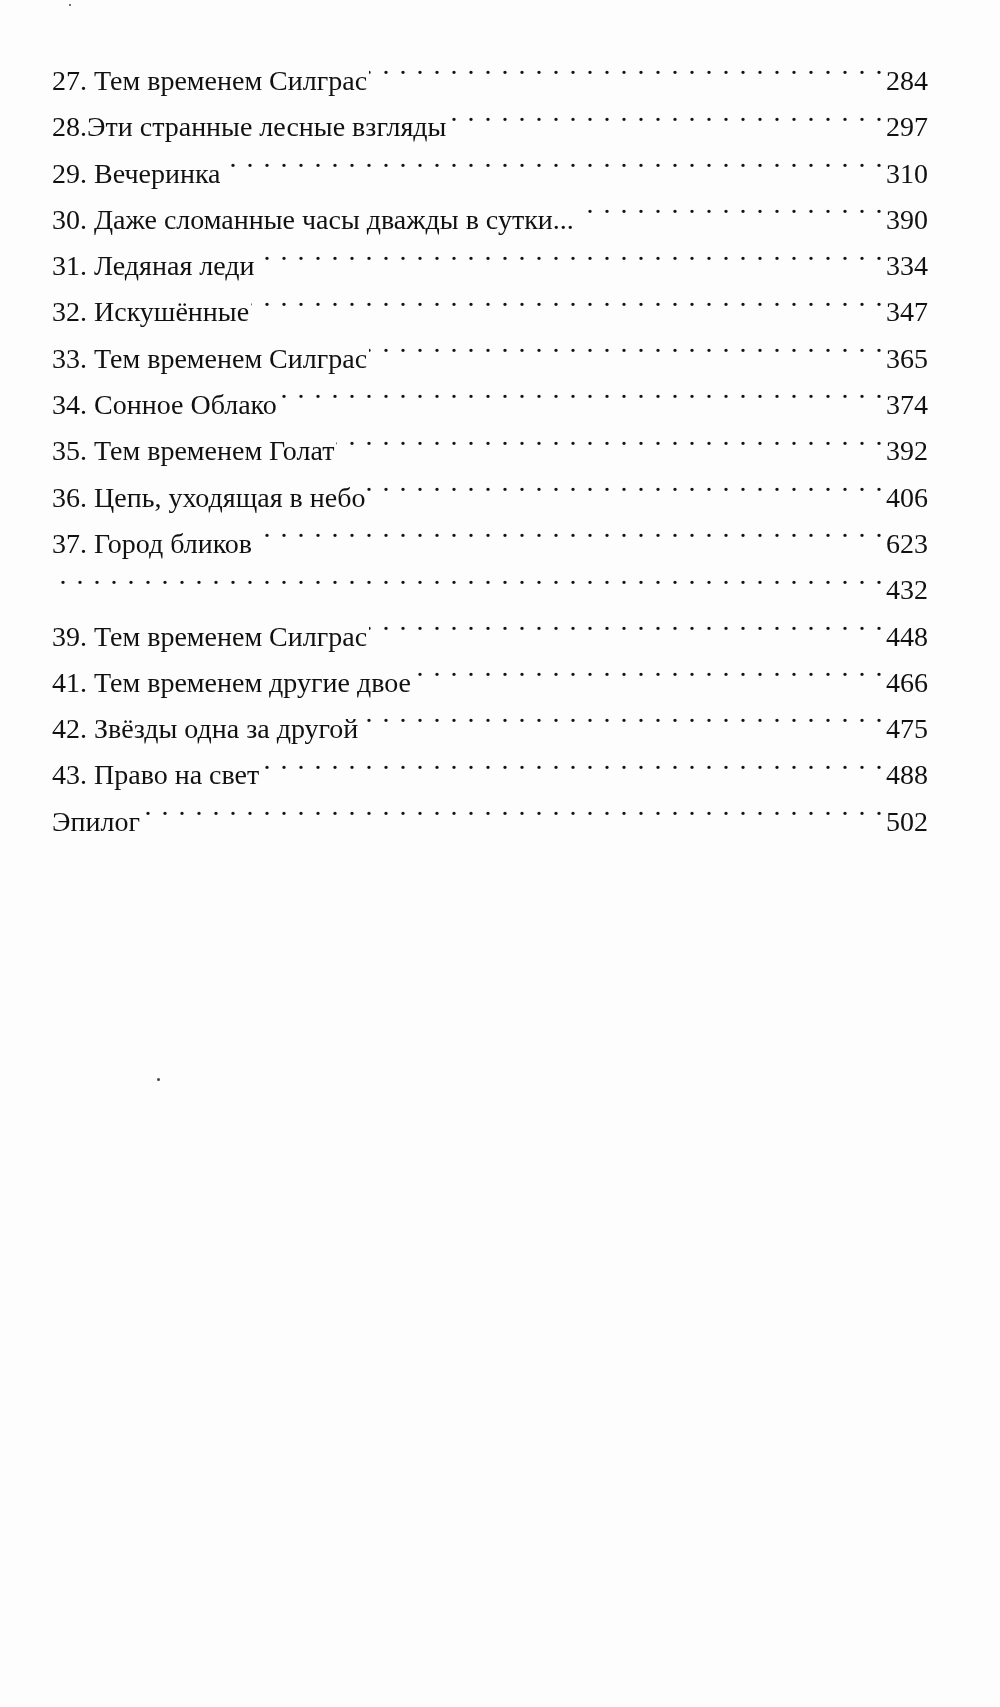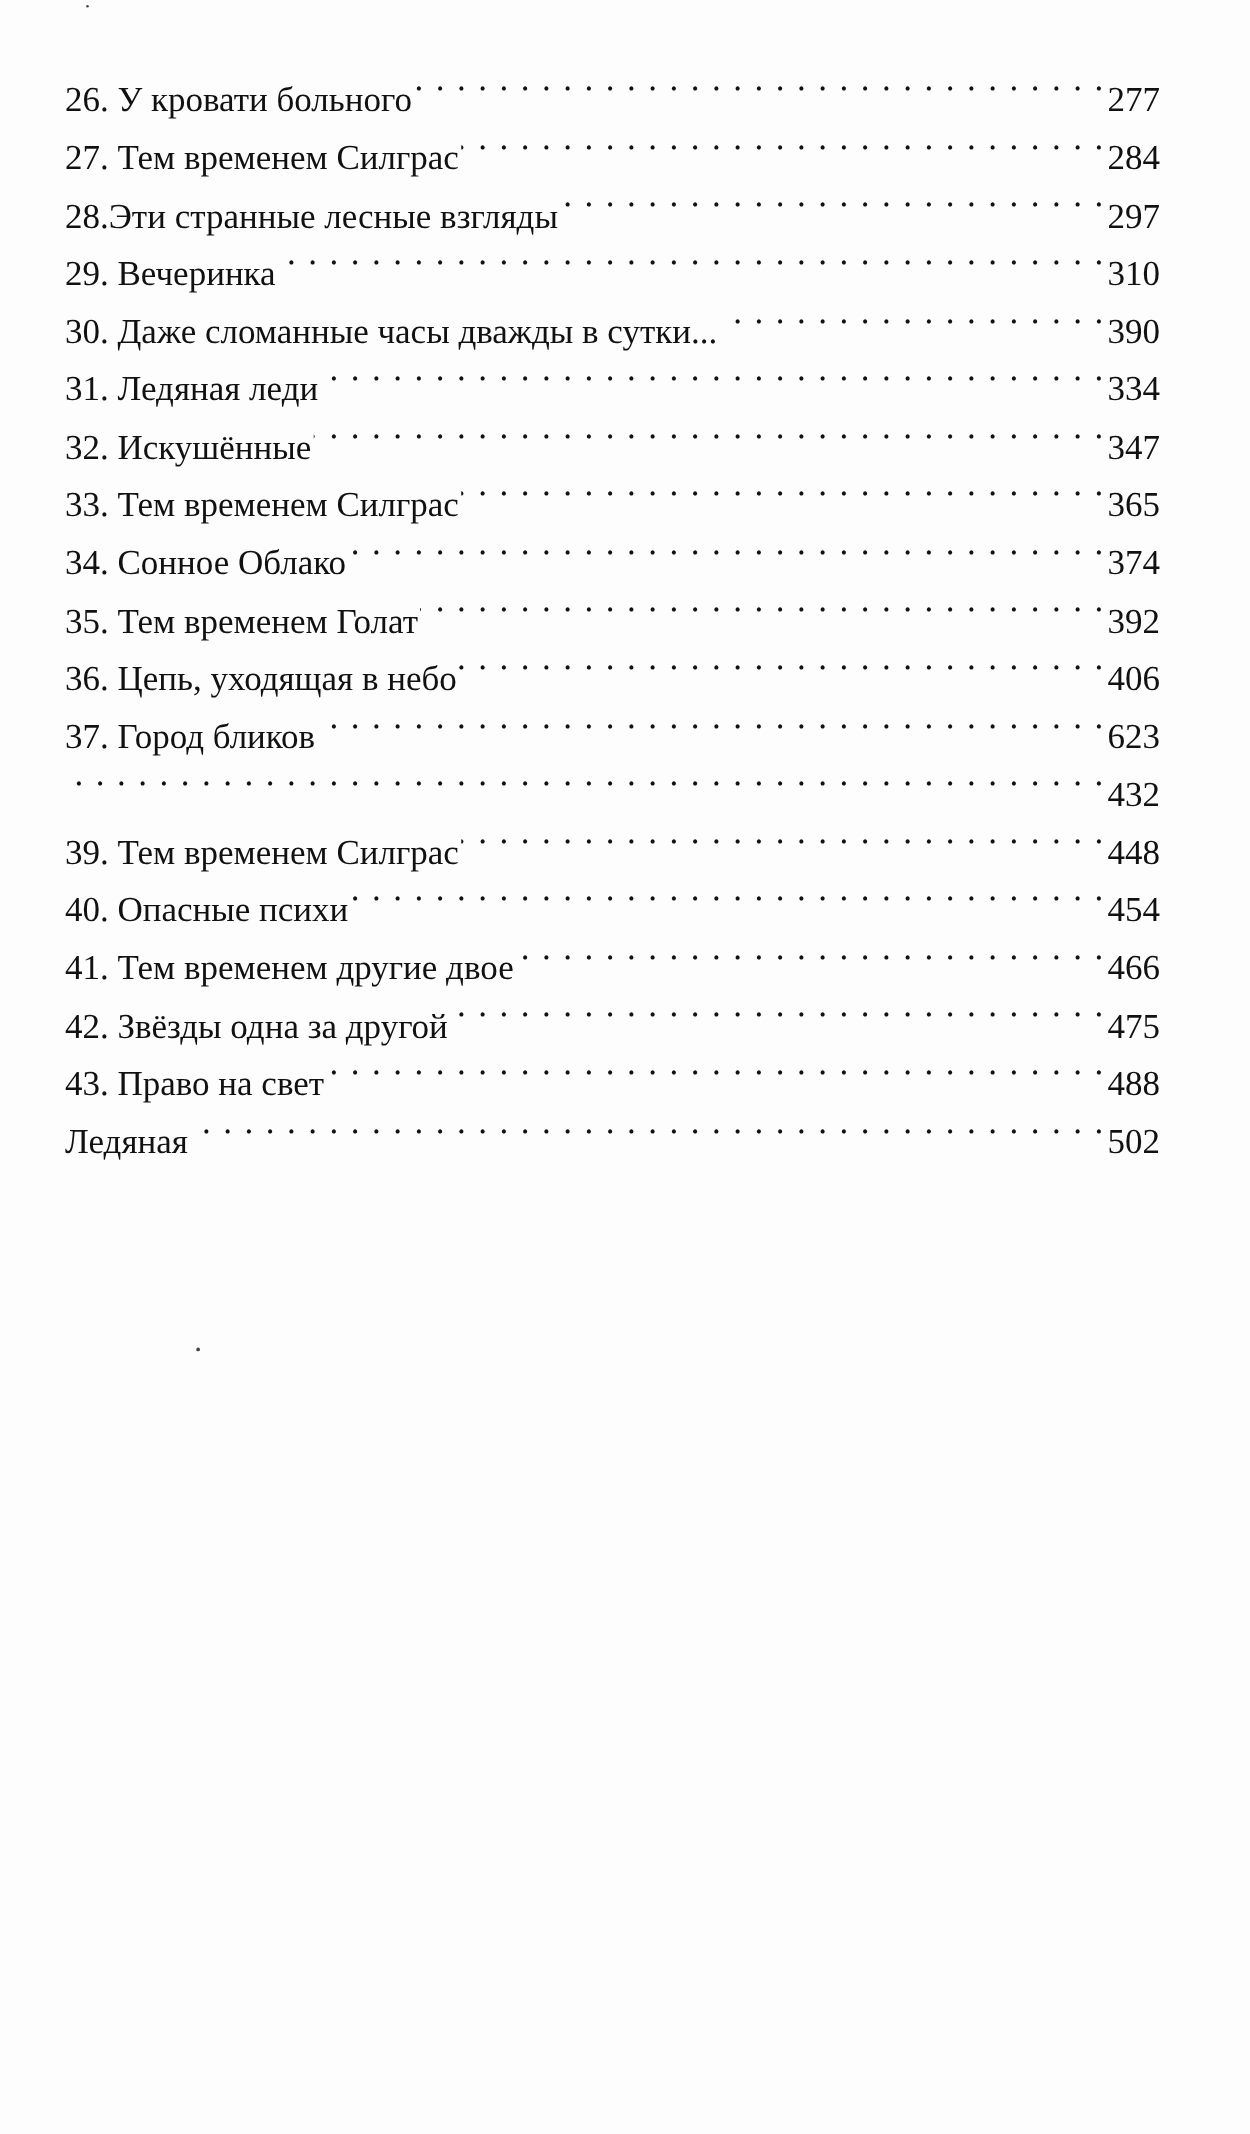--- a/index.html
+++ b/index.html
@@ -14,25 +14,20 @@
       position: absolute; right: 0; bottom: 0.05em; letter-spacing: 1.5px; white-space: nowrap; }
     .page { flex: 0 0 auto; }
   </style>
 </head>
 <body>
 
 <div class="speck" style="left:69px;top:4px;width:2px;height:2px;"></div>
 <div class="speck" style="left:157px;top:1078px;width:3px;height:3px;"></div>
 
 <div class="toc">
-  <div class="row">
-      <span class="title">26. У кровати больного</span>
-      <span class="leader"></span>
-      <span class="page">277</span>
-    </div>
   <div class="row">
       <span class="title">27. Тем временем Силграс</span>
       <span class="leader"></span>
       <span class="page">284</span>
     </div>
   <div class="row">
       <span class="title">28.Эти странные лесные взгляды</span>
       <span class="leader"></span>
       <span class="page">297</span>
     </div>
@@ -84,37 +79,32 @@
   <div class="row">
       <span class="leader"></span>
       <span class="page">432</span>
     </div>
   <div class="row">
       <span class="title">39. Тем временем Силграс</span>
       <span class="leader"></span>
       <span class="page">448</span>
     </div>
   <div class="row">
-      <span class="title">40. Опасные психи</span>
-      <span class="leader"></span>
-      <span class="page">454</span>
-    </div>
-  <div class="row">
       <span class="title">41. Тем временем другие двое</span>
       <span class="leader"></span>
       <span class="page">466</span>
     </div>
   <div class="row">
       <span class="title">42. Звёзды одна за другой</span>
       <span class="leader"></span>
       <span class="page">475</span>
     </div>
   <div class="row">
       <span class="title">43. Право на свет</span>
       <span class="leader"></span>
       <span class="page">488</span>
     </div>
   <div class="row">
-      <span class="title">Ледяная</span>
+      <span class="title">Эпилог</span>
       <span class="leader"></span>
       <span class="page">502</span>
     </div>
 </div>
 
 </body></html>

